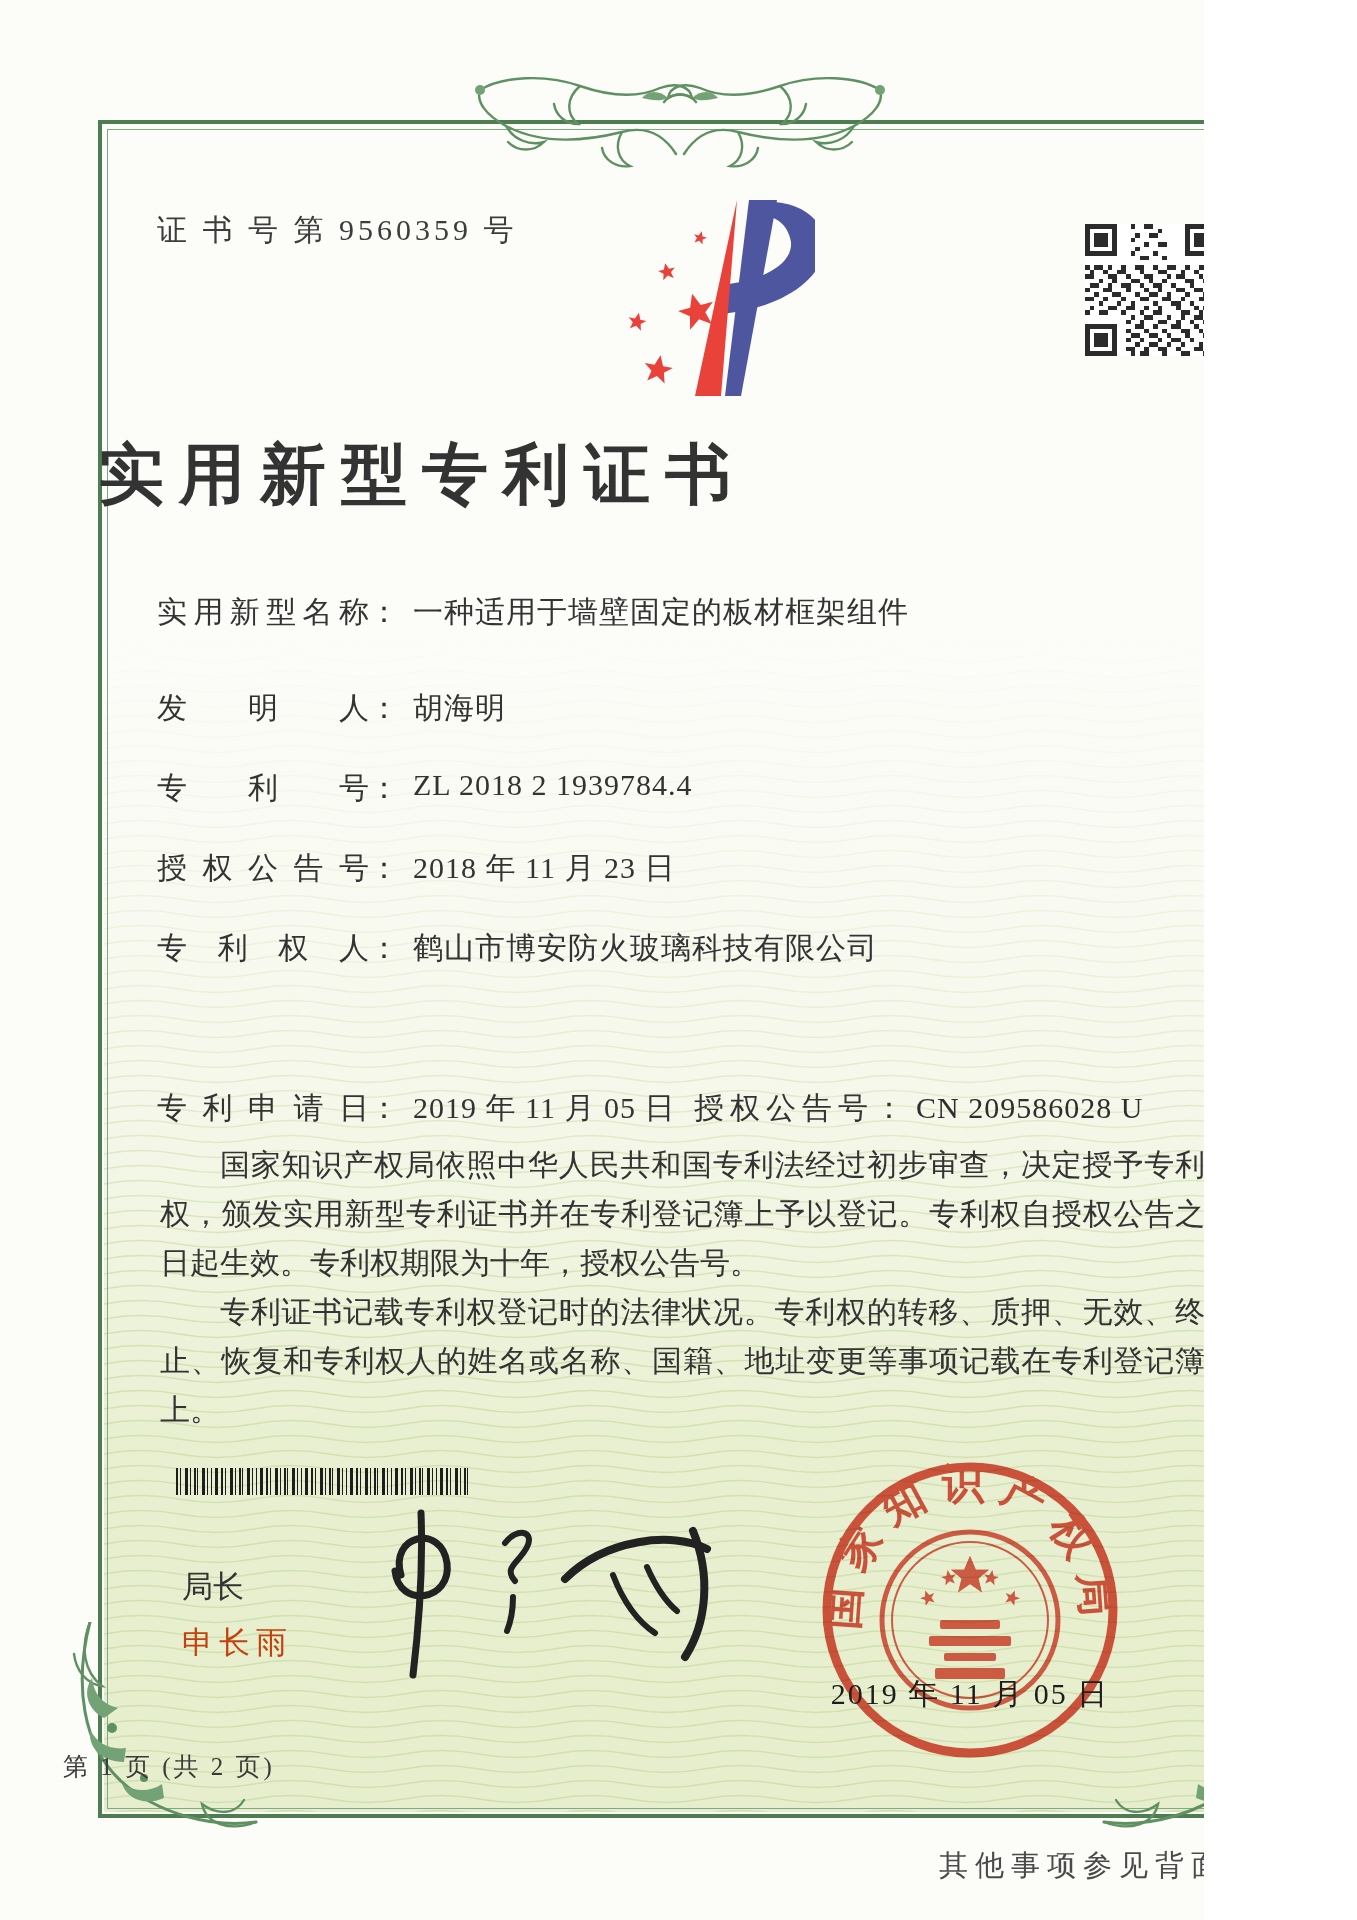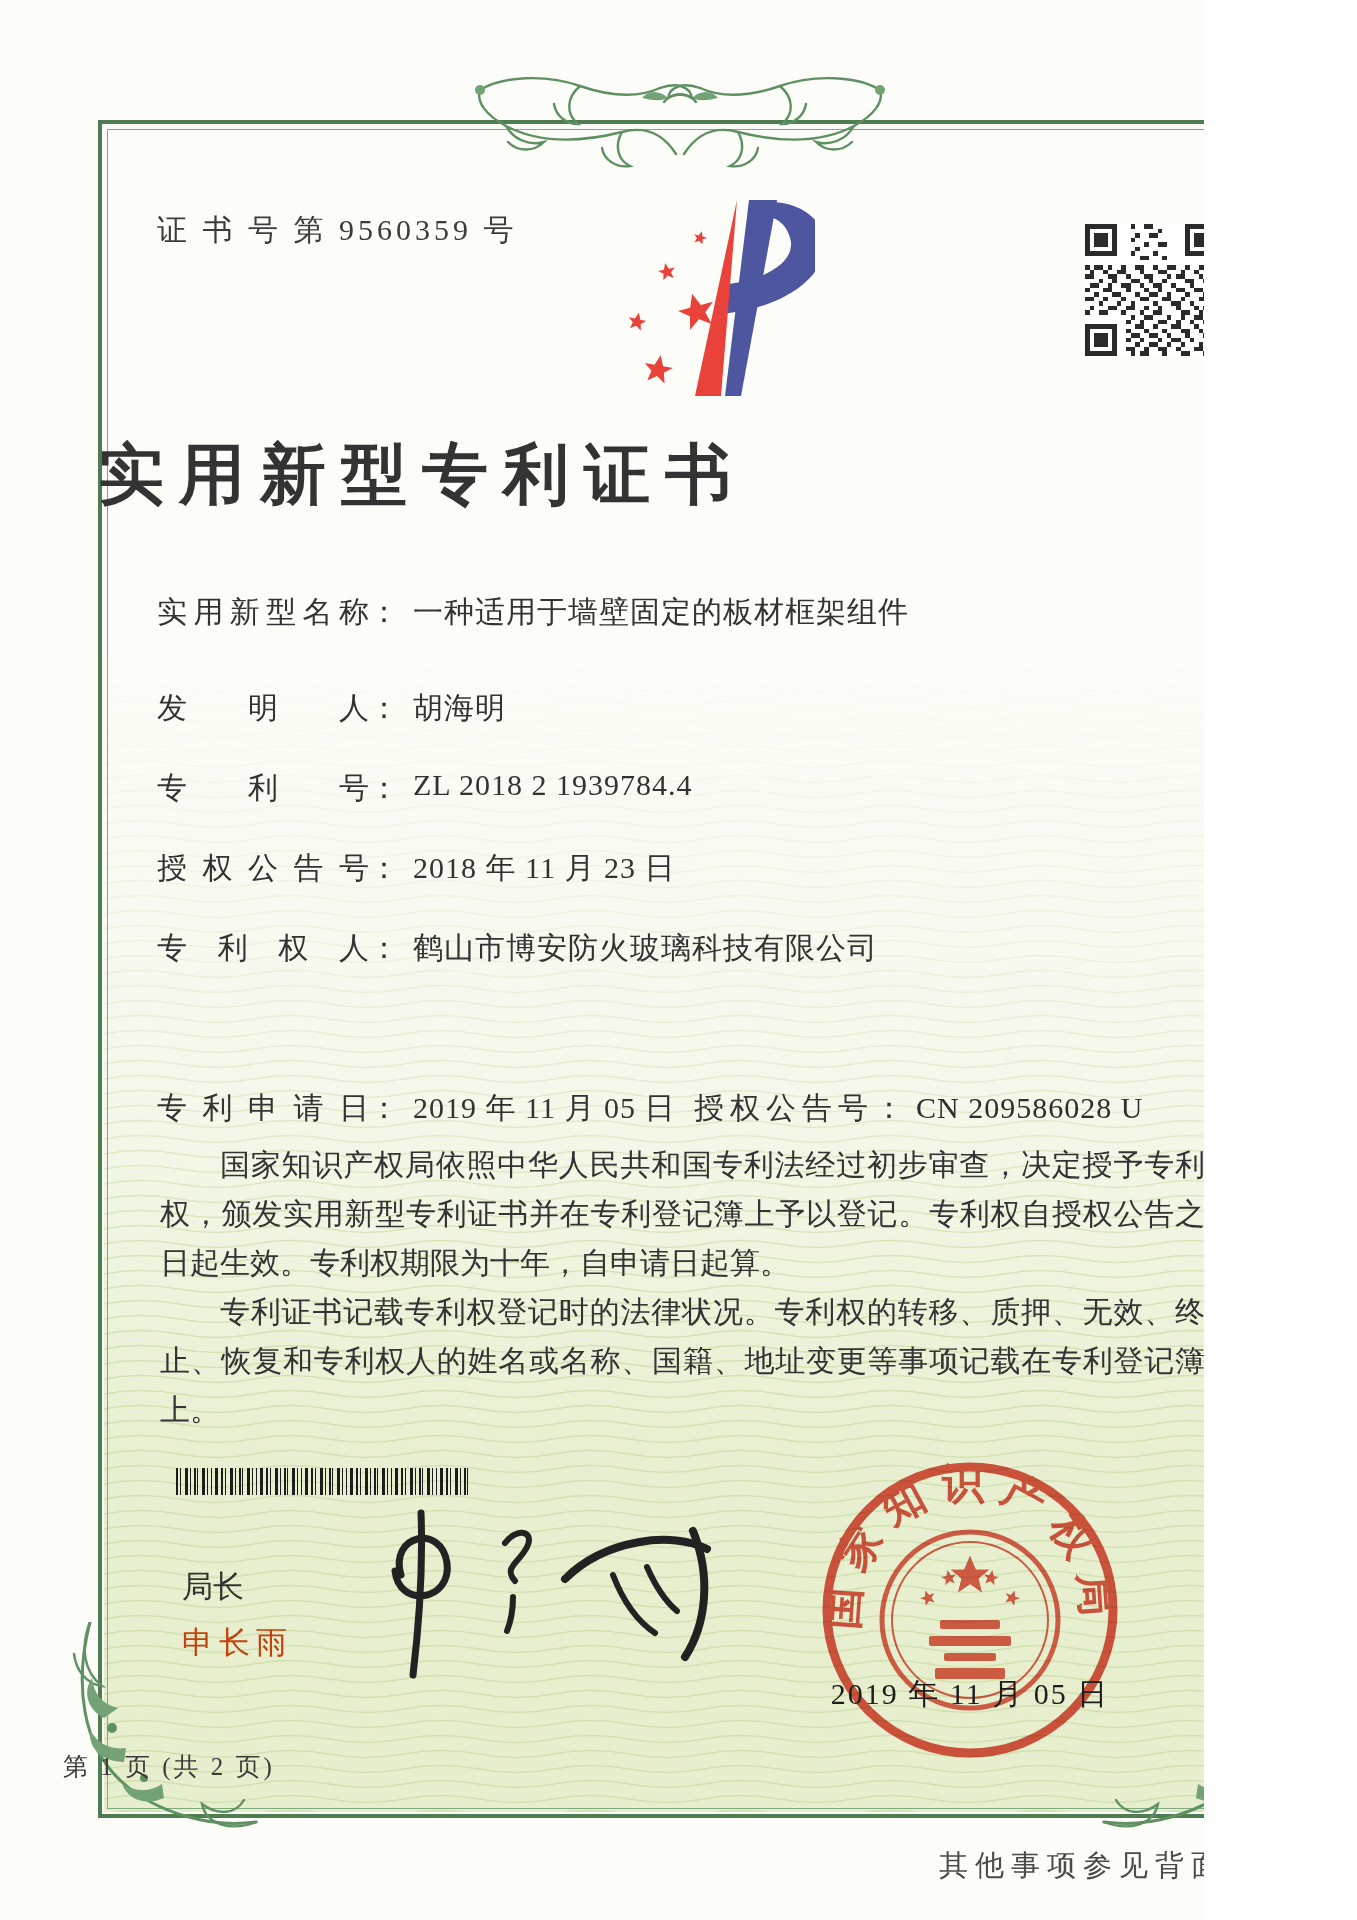--- a/index.html
+++ b/index.html
@@ -206,21 +206,21 @@
     <span class="lbl">专利权人</span><span class="colon">：</span><span class="val">鹤山市博安防火玻璃科技有限公司</span>
   </div>
   <div class="field" style="top:1088px">
     <span class="lbl">专利申请日</span><span class="colon">：</span><span class="val">2019 年 11 月 05 日</span>
     <span class="grant2">
       <span class="lbl2">授权公告号</span><span class="colon">：</span><span class="val2">CN 209586028 U</span>
     </span>
   </div>
 
   <div class="paras">
-    <p>国家知识产权局依照中华人民共和国专利法经过初步审查，决定授予专利权，颁发实用新型专利证书并在专利登记簿上予以登记。专利权自授权公告之日起生效。专利权期限为十年，自申请日起算。</p>
+    <p>国家知识产权局依照中华人民共和国专利法经过初步审查，决定授予专利权，颁发实用新型专利证书并在专利登记簿上予以登记。专利权自授权公告之日起生效。专利权期限为十年，授权公告号。</p>
     <p>专利证书记载专利权登记时的法律状况。专利权的转移、质押、无效、终止、恢复和专利权人的姓名或名称、国籍、地址变更等事项记载在专利登记簿上。</p>
   </div>
 
   <div class="barcode"></div>
 
   <div class="sig-title">局长</div>
   <div class="sig-name">申长雨</div>
 
   <svg class="sign-svg" viewBox="0 0 390 185">
     <g stroke="#222" fill="none" stroke-linecap="round" stroke-linejoin="round">

